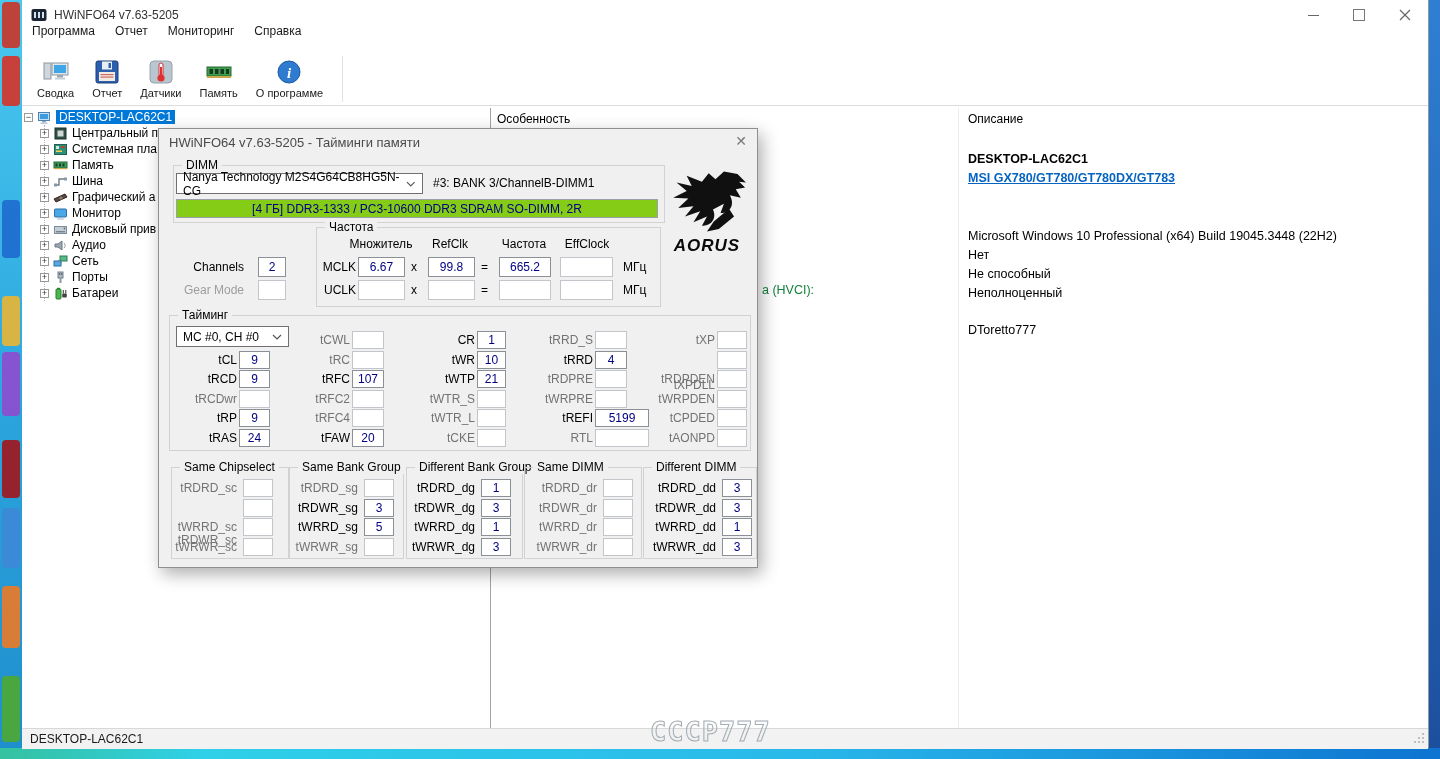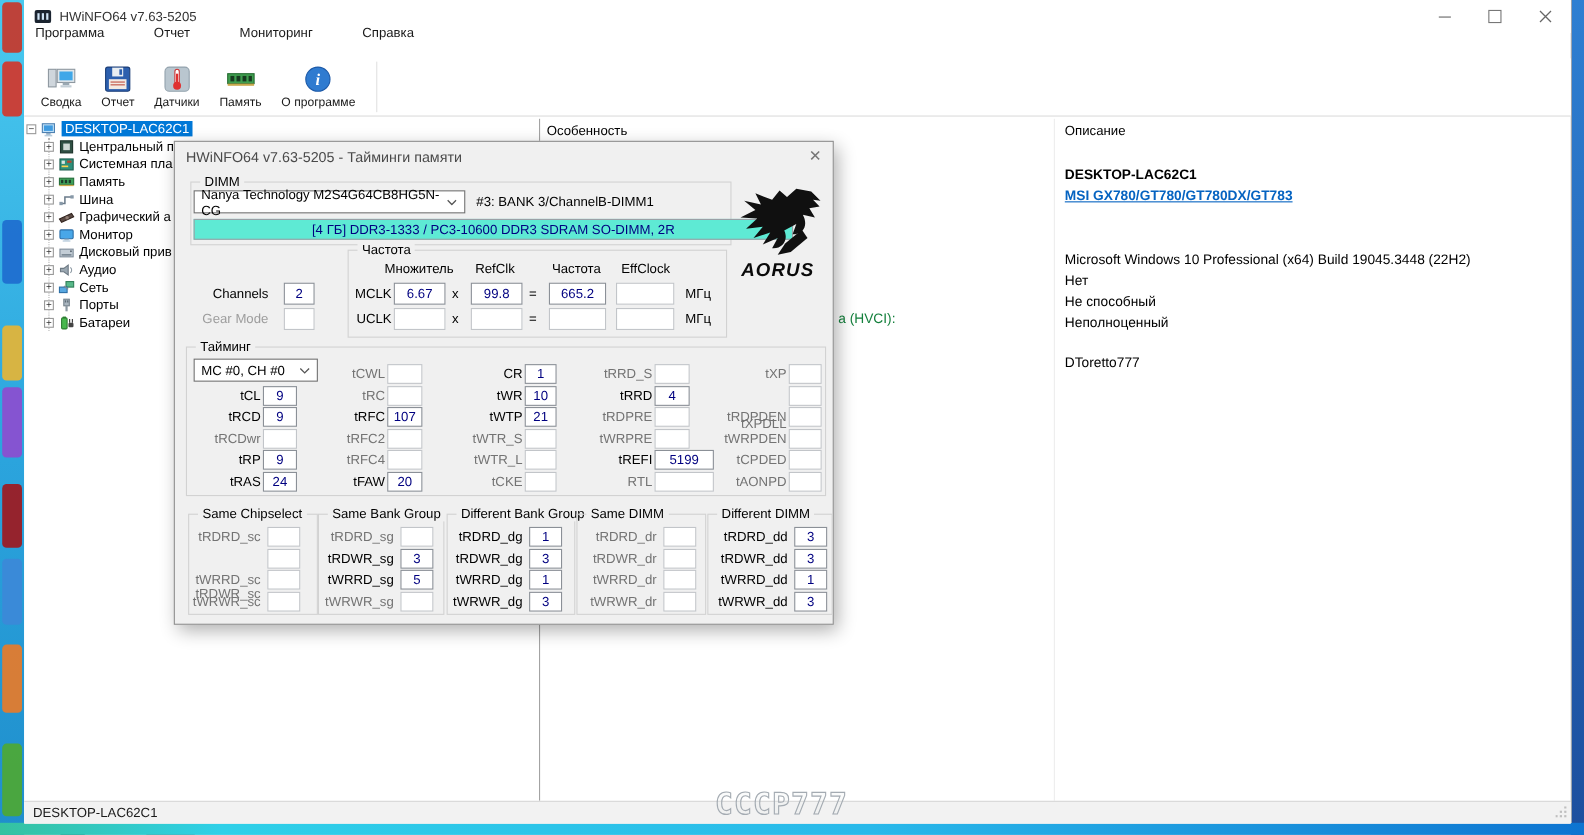--- a/index.html
+++ b/index.html
@@ -13,21 +13,21 @@
   .dfrag{position:absolute;top:748px;height:11px;}
   
   .window{position:absolute;left:22px;top:0;width:1406px;height:748px;background:#fff;border-right:1px solid #8f9aa5;z-index:2;}
   .titlebar{position:absolute;left:0;top:0;width:100%;height:30px;background:#fff;}
   .appicon{position:absolute;left:9px;top:7px;width:16px;height:16px;}
   .apptitle{position:absolute;left:32px;top:8px;font-size:12px;color:#333;}
   .wctrls{position:absolute;right:0;top:0;display:flex;}
   .wbtn{width:46px;height:30px;display:flex;align-items:center;justify-content:center;}
   .gmin{width:11px;height:1px;background:#666;display:block;}
   .gmax{width:10px;height:10px;border:1px solid #777;display:block;}
-  .menubar{position:absolute;left:0;top:18px;height:23px;display:flex;align-items:center;gap:25px;}
+  .menubar{position:absolute;left:0;top:24px;height:23px;display:flex;align-items:flex-start;}
   .mitem{padding:0 10px;color:#1a1a1a;font-size:12px;}
   .toolbar{position:absolute;left:0;top:53px;width:100%;height:53px;border-bottom:1px solid #dcdcdc;display:flex;align-items:center;padding-left:6px;box-sizing:border-box;background:#fff;}
   .tbtn{height:48px;padding:1px 9px 2px;display:flex;flex-direction:column;align-items:center;justify-content:center;gap:2px;}
   .tbtn .lbl{font-size:11px;color:#1a1a1a;white-space:nowrap;}
   .ticon{width:26px;height:26px;}
   .tsep{width:1px;height:46px;background:#e2e2e2;margin-left:10px;}
   
   .vline1{position:absolute;left:468px;top:108px;width:1px;height:620px;background:#a3a3a3;}
   .vline2{position:absolute;left:936px;top:108px;width:1px;height:620px;background:#ededed;}
   .colhead{position:absolute;top:112px;font-size:12px;color:#000;}
@@ -51,21 +51,21 @@
   .grip{position:absolute;right:3px;bottom:2px;}
   .watermark{position:absolute;left:650px;top:716px;z-index:55;font-family:"DejaVu Sans Mono",monospace;font-weight:bold;font-size:27px;letter-spacing:1px;color:rgba(235,238,240,0.25);-webkit-text-stroke:1px #a4abb2;}
   
   .dialog{position:absolute;left:158px;top:128px;width:600px;height:440px;background:#f0f0f0;border:1px solid #8f8f8f;box-shadow:4px 6px 16px rgba(0,0,0,.32);z-index:50;box-sizing:border-box;}
   .dtitle{position:absolute;left:10px;top:6px;font-size:13px;color:#4a4a4a;}
   .dclose{position:absolute;right:10px;top:4px;font-size:14px;color:#777;cursor:pointer;line-height:16px;}
   .grp{position:absolute;border:1px solid #d2d2d2;box-sizing:border-box;}
   .gtitle{position:absolute;top:-8px;left:8px;background:#f0f0f0;padding:0 4px;font-size:12px;color:#000;line-height:14px;white-space:nowrap;}
   .combo{position:absolute;height:21px;background:#fff;border:1px solid #707070;display:flex;align-items:center;justify-content:space-between;padding:0 6px;font-size:12px;box-sizing:border-box;cursor:pointer;}
   .banklbl{position:absolute;left:274px;top:47px;font-size:12px;}
-  .infobox{position:absolute;left:17px;top:70px;width:545px;height:19px;border:1px solid #9aa0a6;background:#5eead4;color:#000080;display:flex;align-items:center;justify-content:center;font-size:12px;box-sizing:border-box;}
+  .infobox{position:absolute;left:17px;top:70px;width:482px;height:19px;border:1px solid #9aa0a6;background:#84cc16;color:#000080;display:flex;align-items:center;justify-content:center;font-size:12px;box-sizing:border-box;}
   .aorus{position:absolute;left:498px;top:40px;width:100px;text-align:center;}
   .aorus-txt{font-weight:bold;font-style:italic;font-size:17px;letter-spacing:1px;color:#0a0a0a;margin-top:-2px;}
   .flabel{position:absolute;text-align:right;font-size:12px;white-space:nowrap;}
   .flabel.dis{color:#9d9d9d;}
   .fhead{position:absolute;top:108px;text-align:center;font-size:12px;}
   .fsym{position:absolute;font-size:12px;}
   .vbox{position:absolute;background:#fff;border:1px solid #8b9097;display:flex;align-items:center;justify-content:center;color:#000080;font-size:12px;box-sizing:border-box;}
   .vbox.dis{border-color:#c2c5c9;}
   .tlab{position:absolute;text-align:right;font-size:12px;color:#000;white-space:nowrap;}
   .tlab.dis{color:#737373;}

